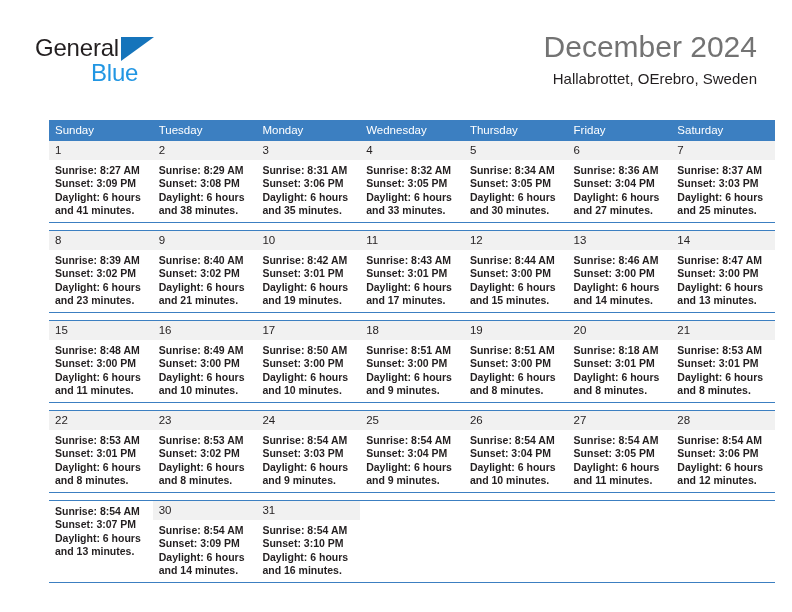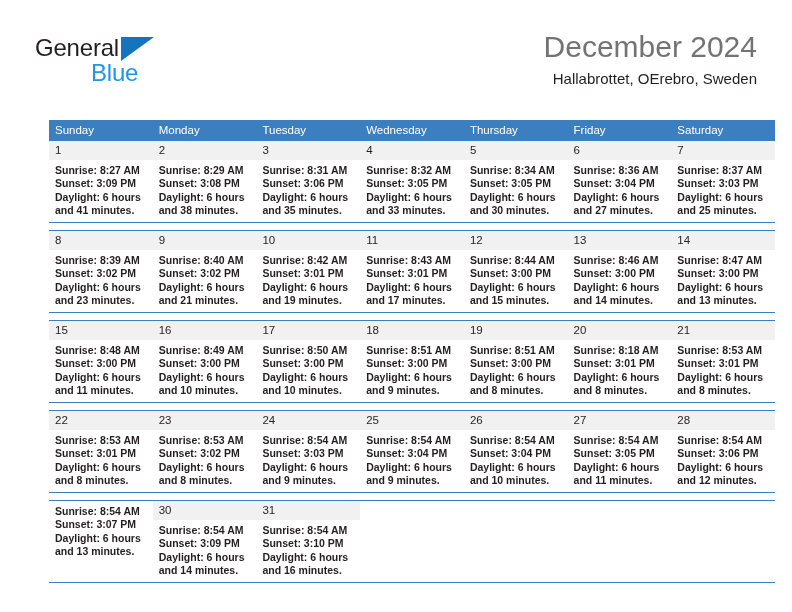--- a/index.html
+++ b/index.html
@@ -172,22 +172,22 @@
       <div class="cal-title">December 2024</div>
       <div class="cal-subtitle">Hallabrottet, OErebro, Sweden</div>
     </div>
 
   </div>
 
   <div class="calendar">
 
     <div class="weekday-row">
       <div class="weekday-cell">Sunday</div>
+      <div class="weekday-cell">Tuesday</div>
       <div class="weekday-cell">Monday</div>
-      <div class="weekday-cell">Tuesday</div>
       <div class="weekday-cell">Wednesday</div>
       <div class="weekday-cell">Thursday</div>
       <div class="weekday-cell">Friday</div>
       <div class="weekday-cell">Saturday</div>
     </div>
 
     <div class="week-row first">
       <div class="day-cell">
         <div class="daynum-bar">1</div>
         <div class="day-body">

